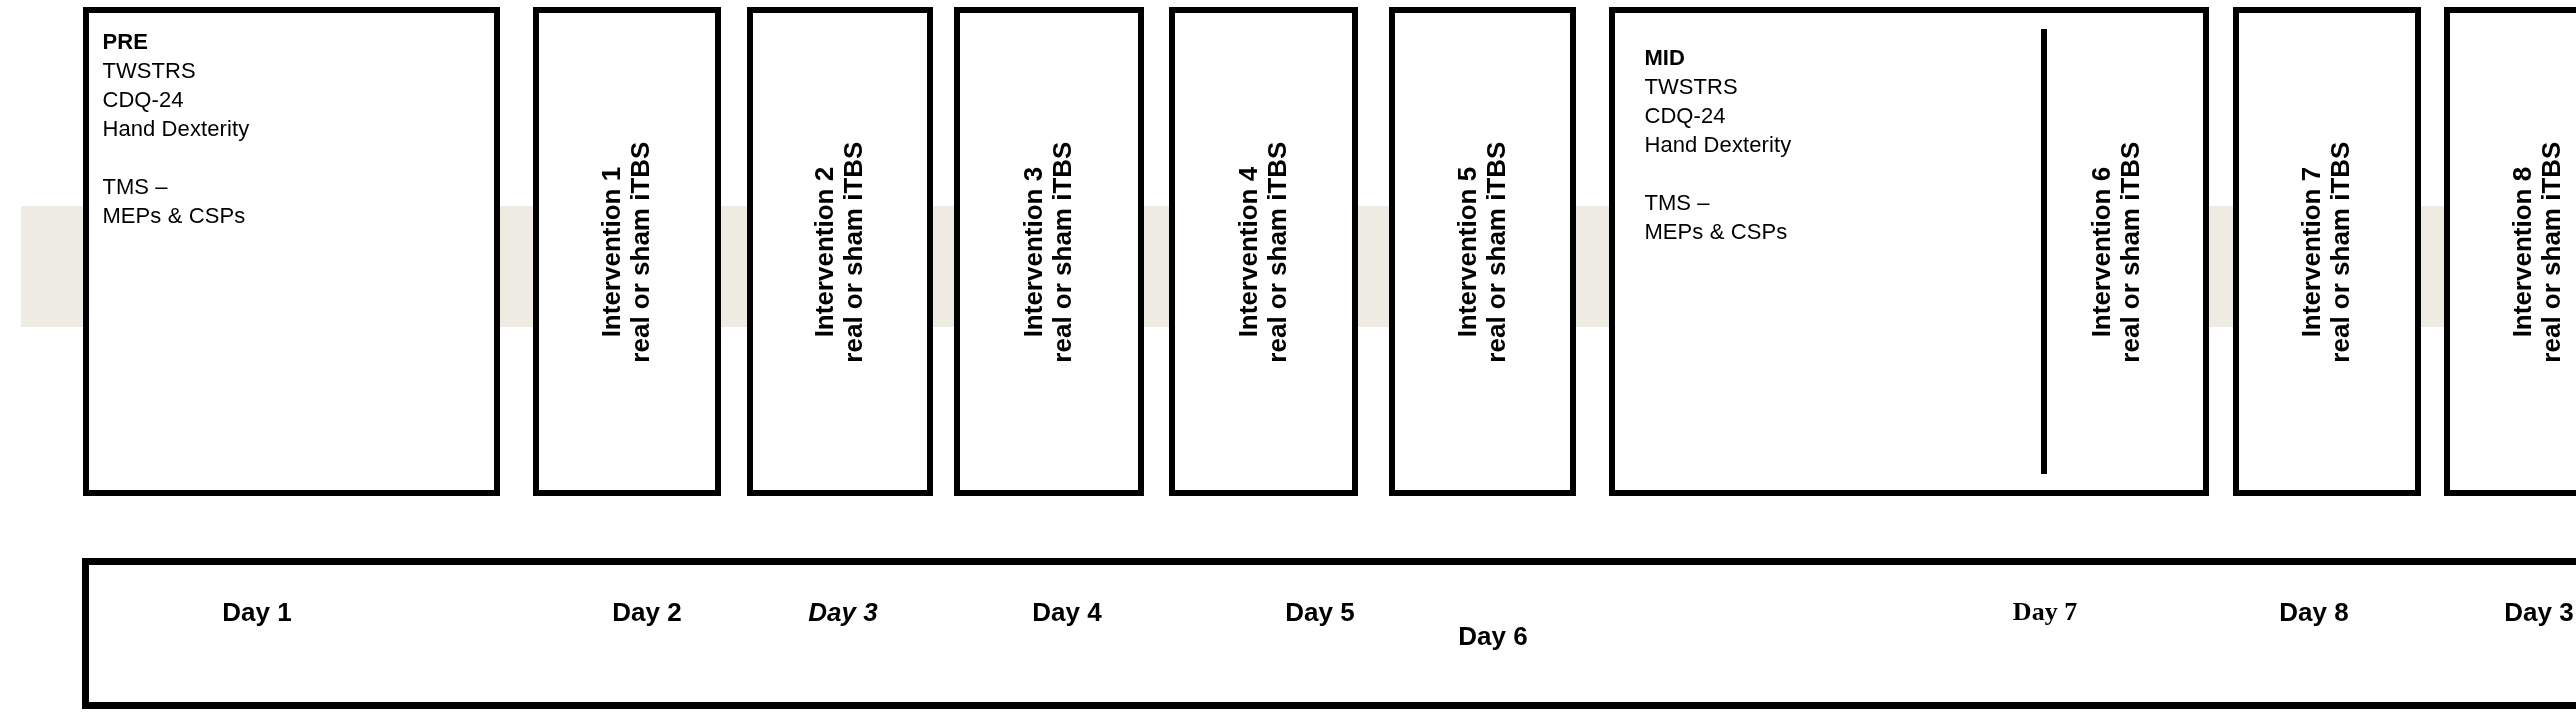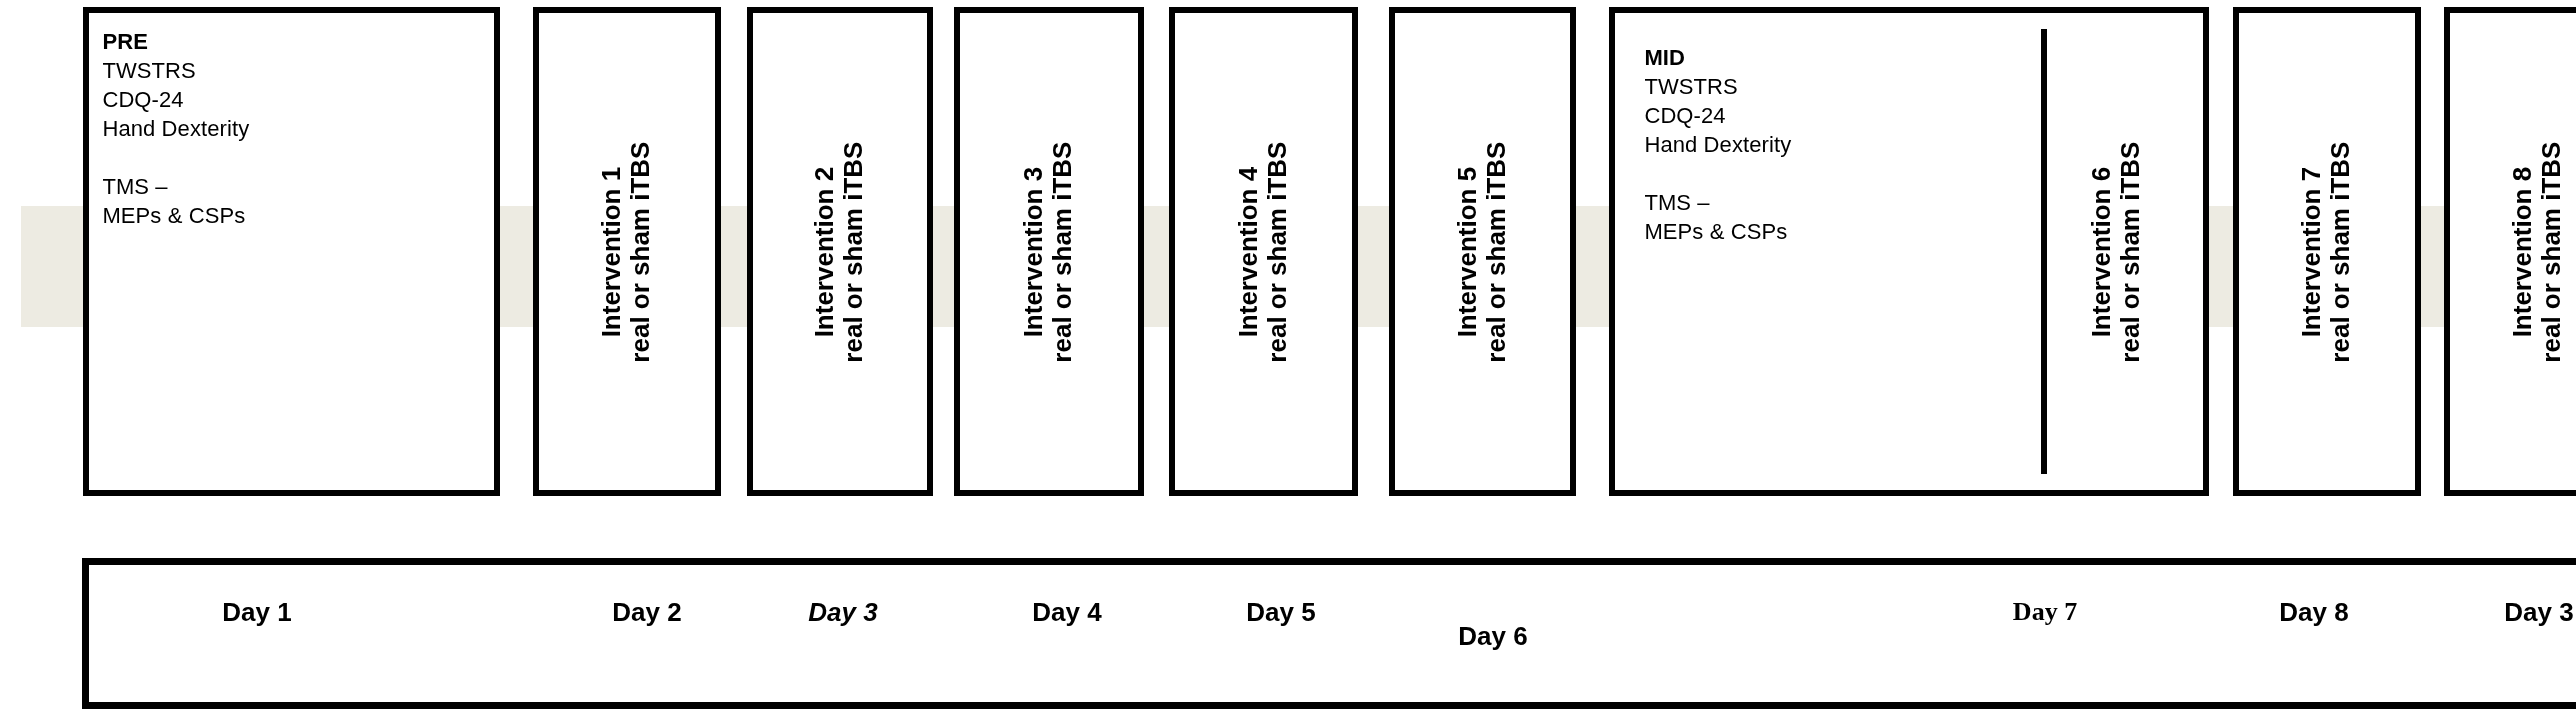--- a/index.html
+++ b/index.html
@@ -127,21 +127,21 @@
       <span class="l1">Intervention 8</span>
       <span class="l2">real or sham iTBS</span>
     </div>
   </div>
 
   <div id="daybar" style="left:82px;top:558px;width:2902px;height:151px;">
     <div class="daylabel" style="left:168px;top:32px;">Day 1</div>
     <div class="daylabel" style="left:558px;top:32px;">Day 2</div>
     <div class="daylabel" style="left:754px;top:32px;font-style:italic;">Day 3</div>
     <div class="daylabel" style="left:962px;top:32px;margin-left:16px;">Day 4</div>
-    <div class="daylabel" style="left:1192px;top:32px;">Day 5</div>
+    <div class="daylabel" style="left:1231px;top:32px;">Day 5</div>
     <div class="daylabel" style="left:1404px;top:32px;margin-top:24px;">Day 6</div>
     <div class="daylabel" style="left:1956px;top:32px;font-family:Liberation Serif, serif;">Day 7</div>
     <div class="daylabel" style="left:2225px;top:32px;">Day 8</div>
     <div class="daylabel" style="left:2450px;top:32px;">Day 3</div>
 
   </div>
 
 </div>
 
 

